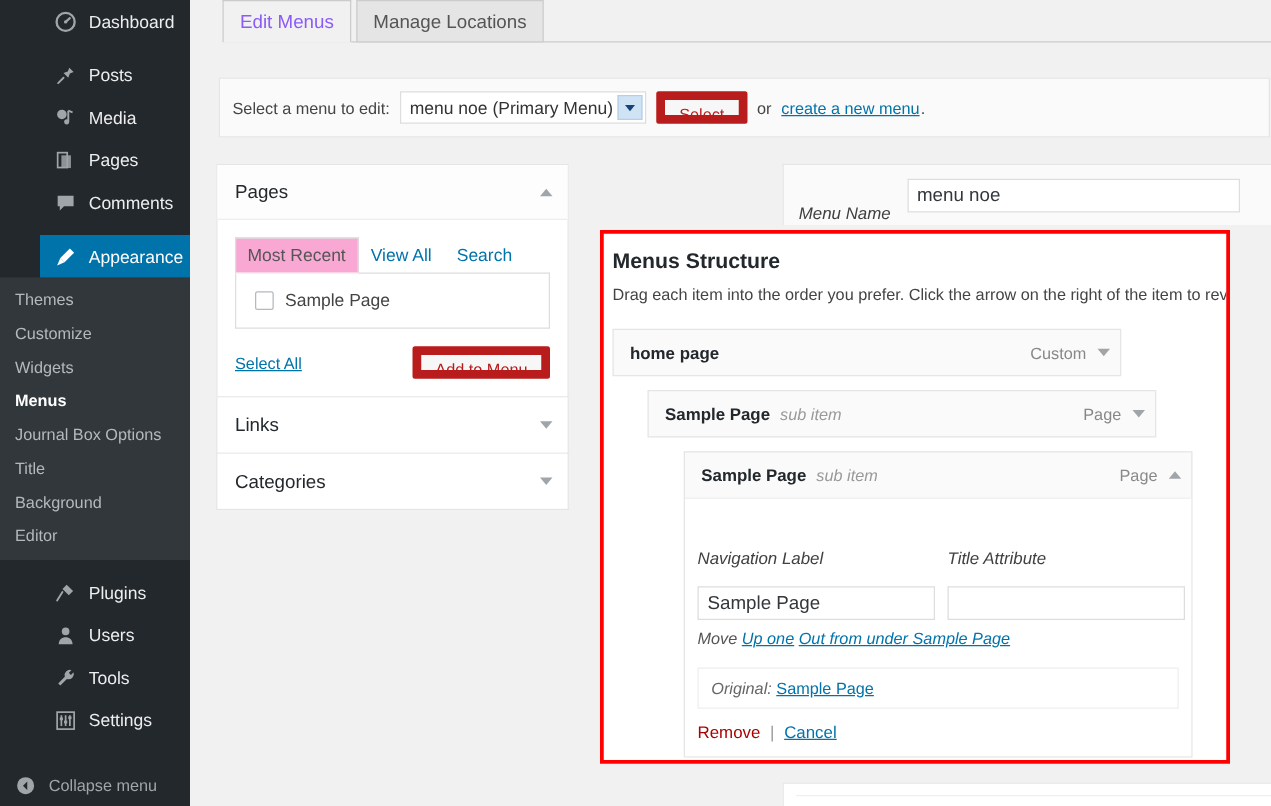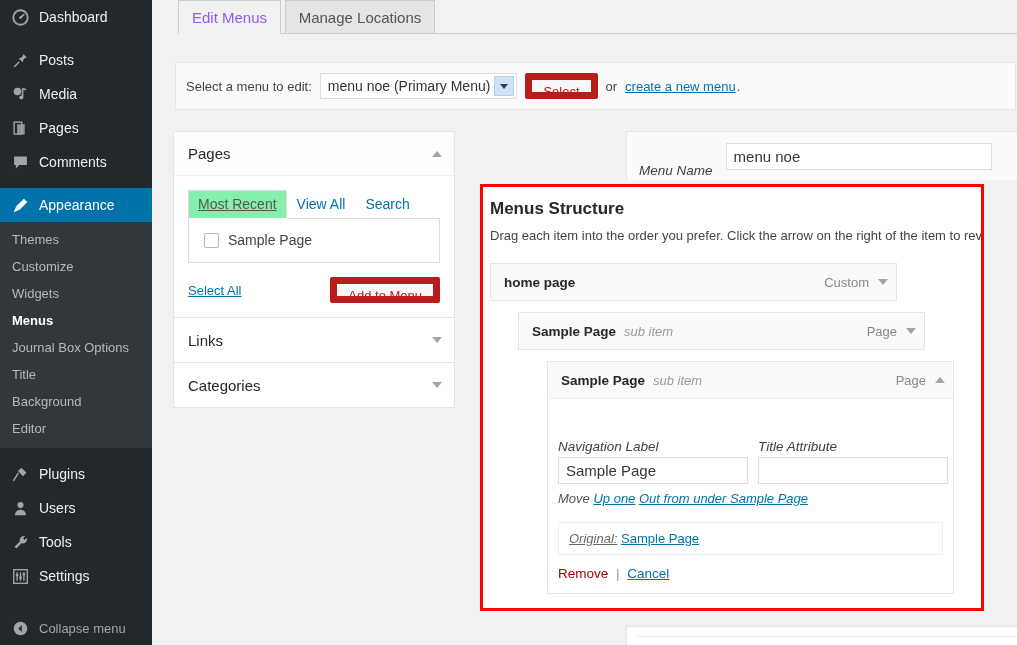--- a/index.html
+++ b/index.html
@@ -18,20 +18,21 @@
     position: absolute; left: 0; top: 0;
     width: 152px; height: 645px;
     background: #23282d;
     color: #eee;
   }
   .menu-top {
     display: flex; align-items: center;
     height: 34px; padding-left: 10px;
     color: #eee; font-size: 14px;
     position: relative;
+    margin-left: 32px;
   }
   .menu-top .ico {
     width: 20px; height: 20px; margin-right: 9px;
     display: flex; align-items: center; justify-content: center;
     color: #a0a5aa; flex: none;
   }
   .menu-top .ico svg { display: block; }
   .menu-top .lbl { white-space: nowrap; }
   .menu-top.current {
     background: #0073aa; color: #fff; font-weight: 400;
@@ -165,22 +166,22 @@
   .tri-down { border-top: 6px solid #a0a5aa; }
   .pb-body { padding: 13px 14px 14px 14px; }
   .tabs-row { display: flex; align-items: flex-end; gap: 0; }
   .mini-tab {
     font-size: 14px; color: #0073aa;
     padding: 5px 9px 6px 9px;
     border: 1px solid transparent;
     position: relative; top: 1px;
   }
   .mini-tab.active {
-    color: #555; background: #86efac;
-    border: 1px solid #ddd; border-bottom-color: #fff; text-decoration: underline;
+    color: #555; background: #f9a8d4;
+    border: 1px solid #ddd; border-bottom-color: #fff;
   }
   .tab-panel {
     border: 1px solid #ddd; background: #fff;
     padding: 11px 10px 12px 10px;
     margin-top: 0;
   }
   .chk-row { display: flex; align-items: center; gap: 9px; padding: 2px 0 2px 5px;}
   .chk {
     width: 15px; height: 15px; border: 1px solid #b4b9be;
     background: #fff; border-radius: 2px; flex: none;
@@ -235,29 +236,29 @@
   .mi-left { display: flex; align-items: center; gap: 8px; }
   .mi-name { font-size: 13.5px; font-weight: bold; color: #23282d; }
   .mi-sub { font-size: 13px; font-style: italic; color: #999; }
   .mi-right { display: flex; align-items: center; gap: 9px; }
   .mi-type { font-size: 13px; color: #888; margin-left: 10px; }
   .mi-body {
     background: #fff; border-top: 1px solid #eee;
     padding: 12px 10px 12px 10px;
   }
   .row2 { display: flex; gap: 10px; }
-  .fgroup { display: flex; flex-direction: column; gap: 3px; }
+  .fgroup { display: flex; flex-direction: column; gap: 15px; }
   .move-row { margin-top: 7px; font-size: 13px; color: #555; font-style: italic; }
   .move-row .lnk { font-style: italic; }
   .orig-box {
     border: 1px solid #eee; background: #fff;
     padding: 8px 10px; margin-top: 16px;
     font-size: 13px;
   }
-  .orig-lbl { font-style: italic; color: #666; text-decoration: underline; }
+  .orig-lbl { font-style: italic; color: #666; }
   .rm-row { margin-top: 11px; font-size: 13.5px; }
   .rm { color: #a00; }
   .pipe { color: #999; margin: 0 4px; }
 
   .bottom-panel {
     position: absolute; left: 474px; top: 626px;
     width: 545px; height: 40px;
     background: #fff; border: 1px solid #e5e5e5;
   }
   .bottom-panel .rule {

